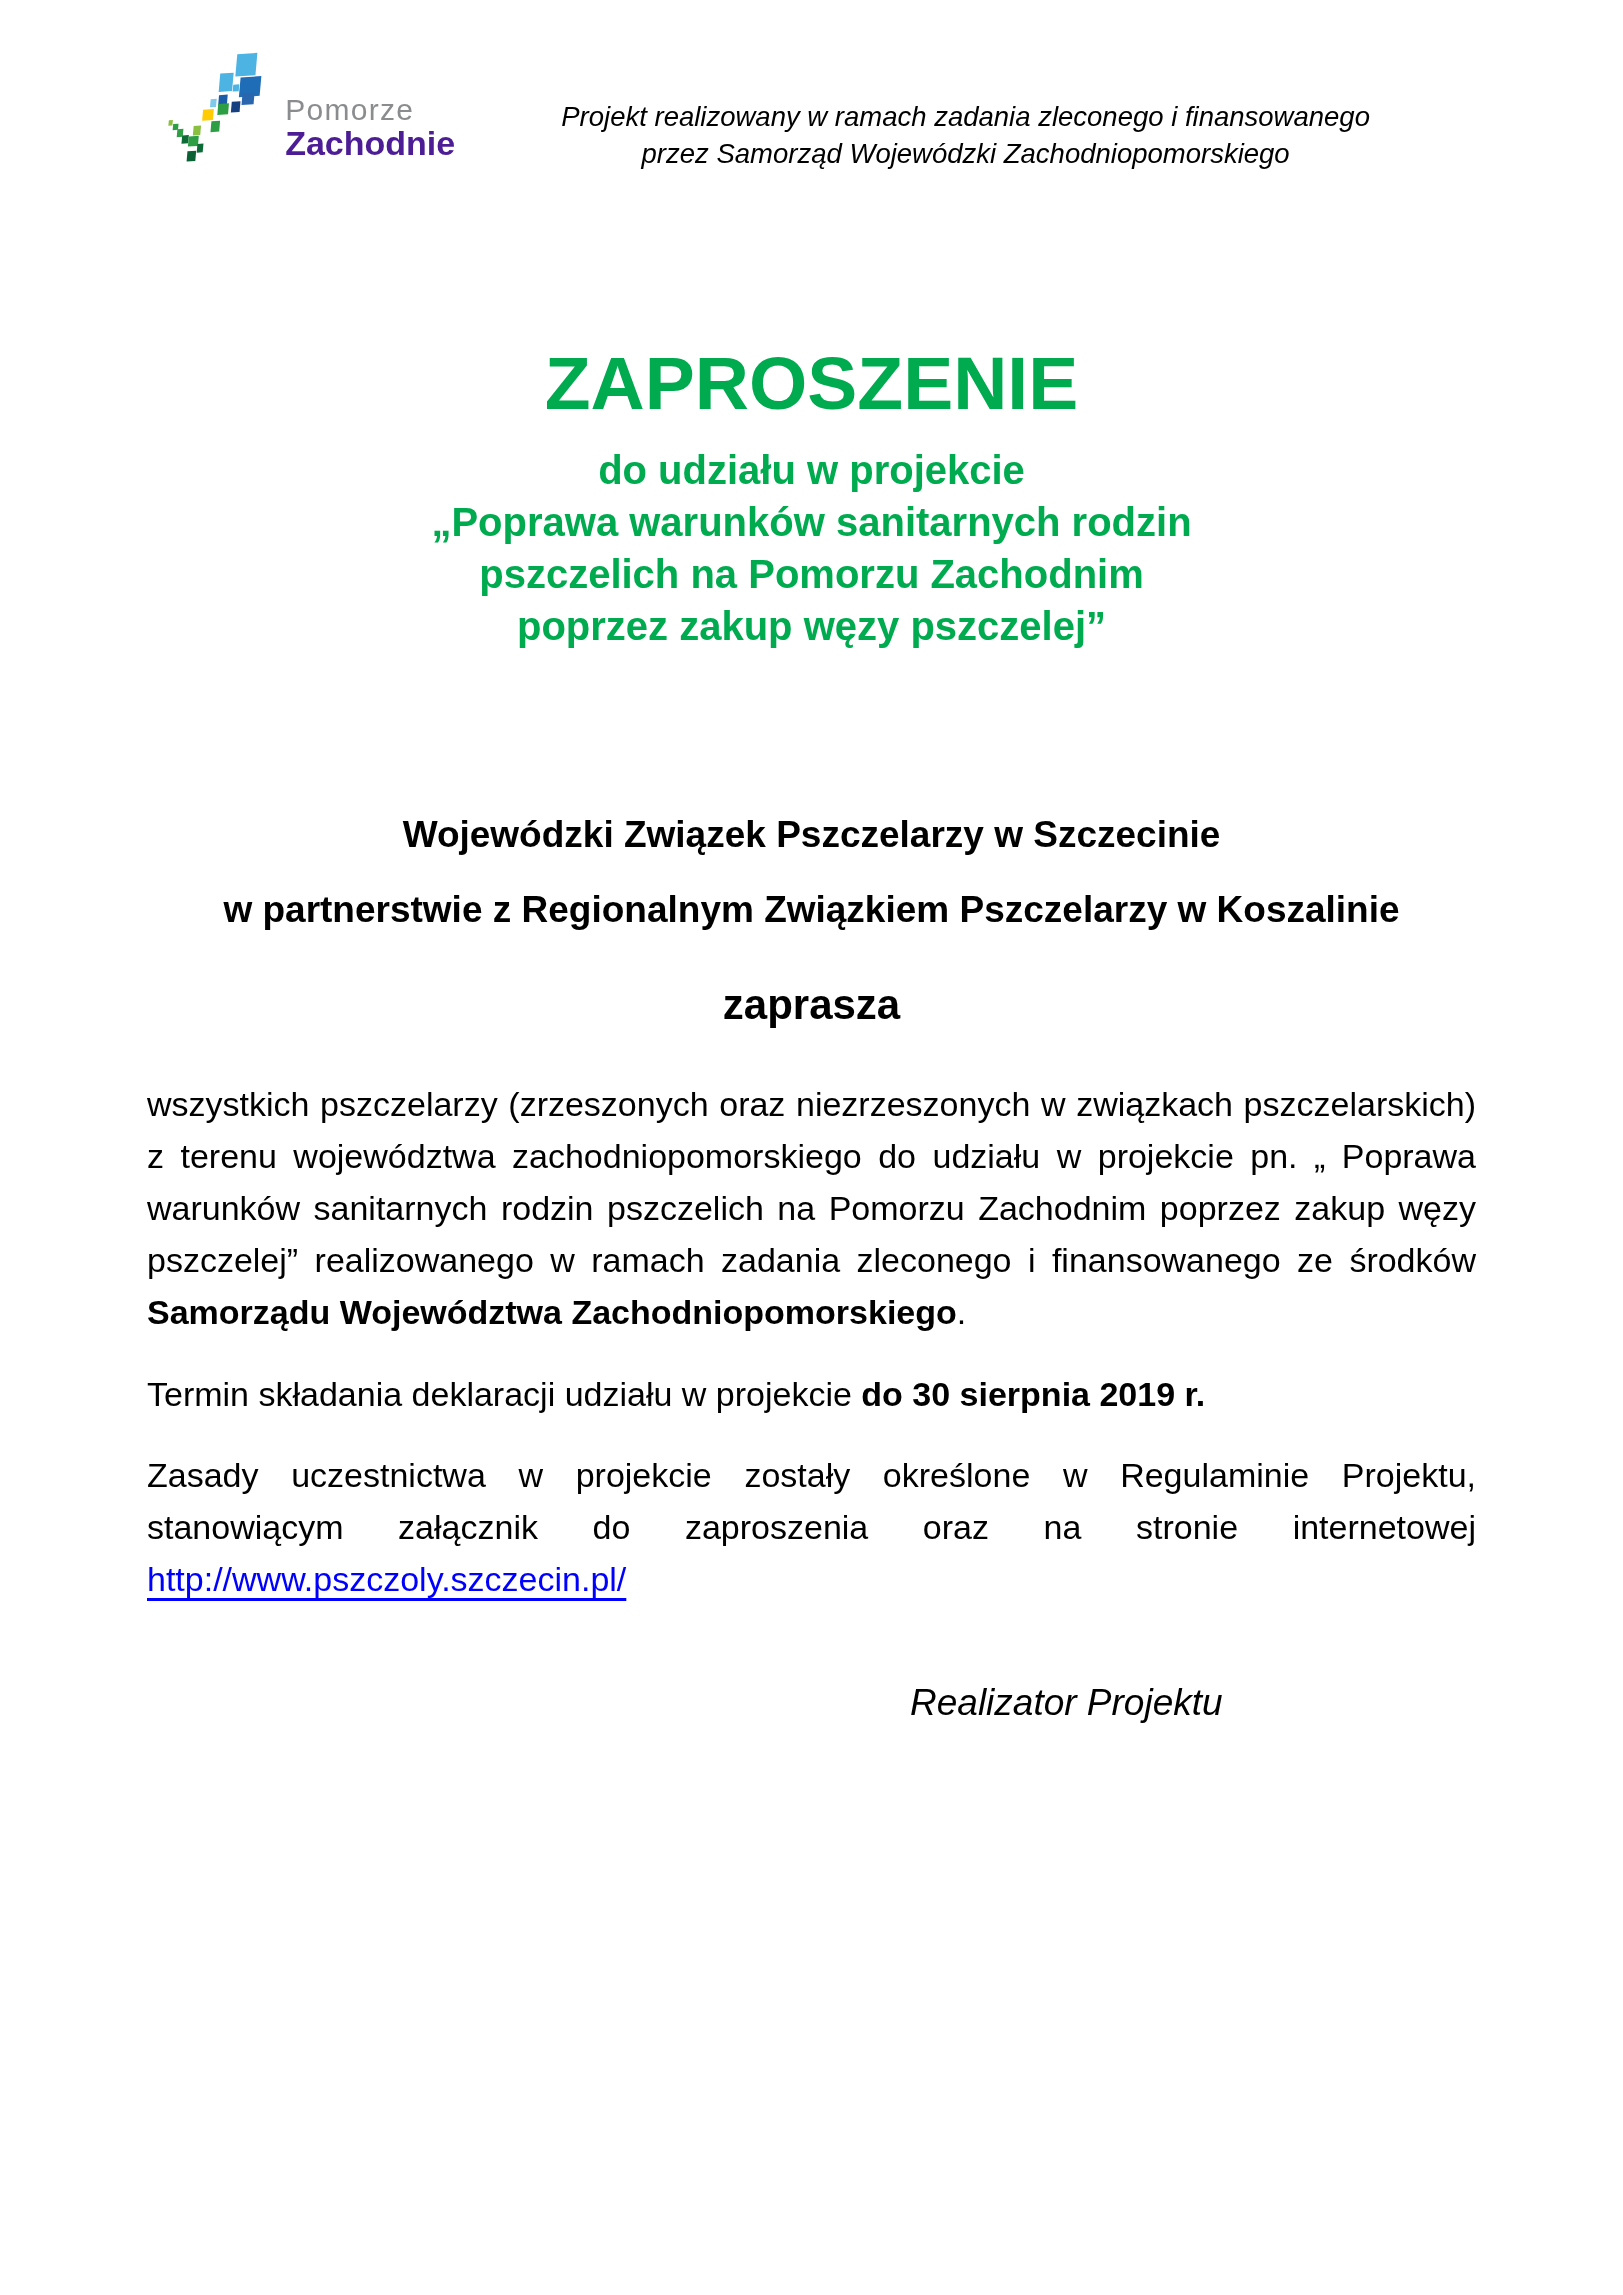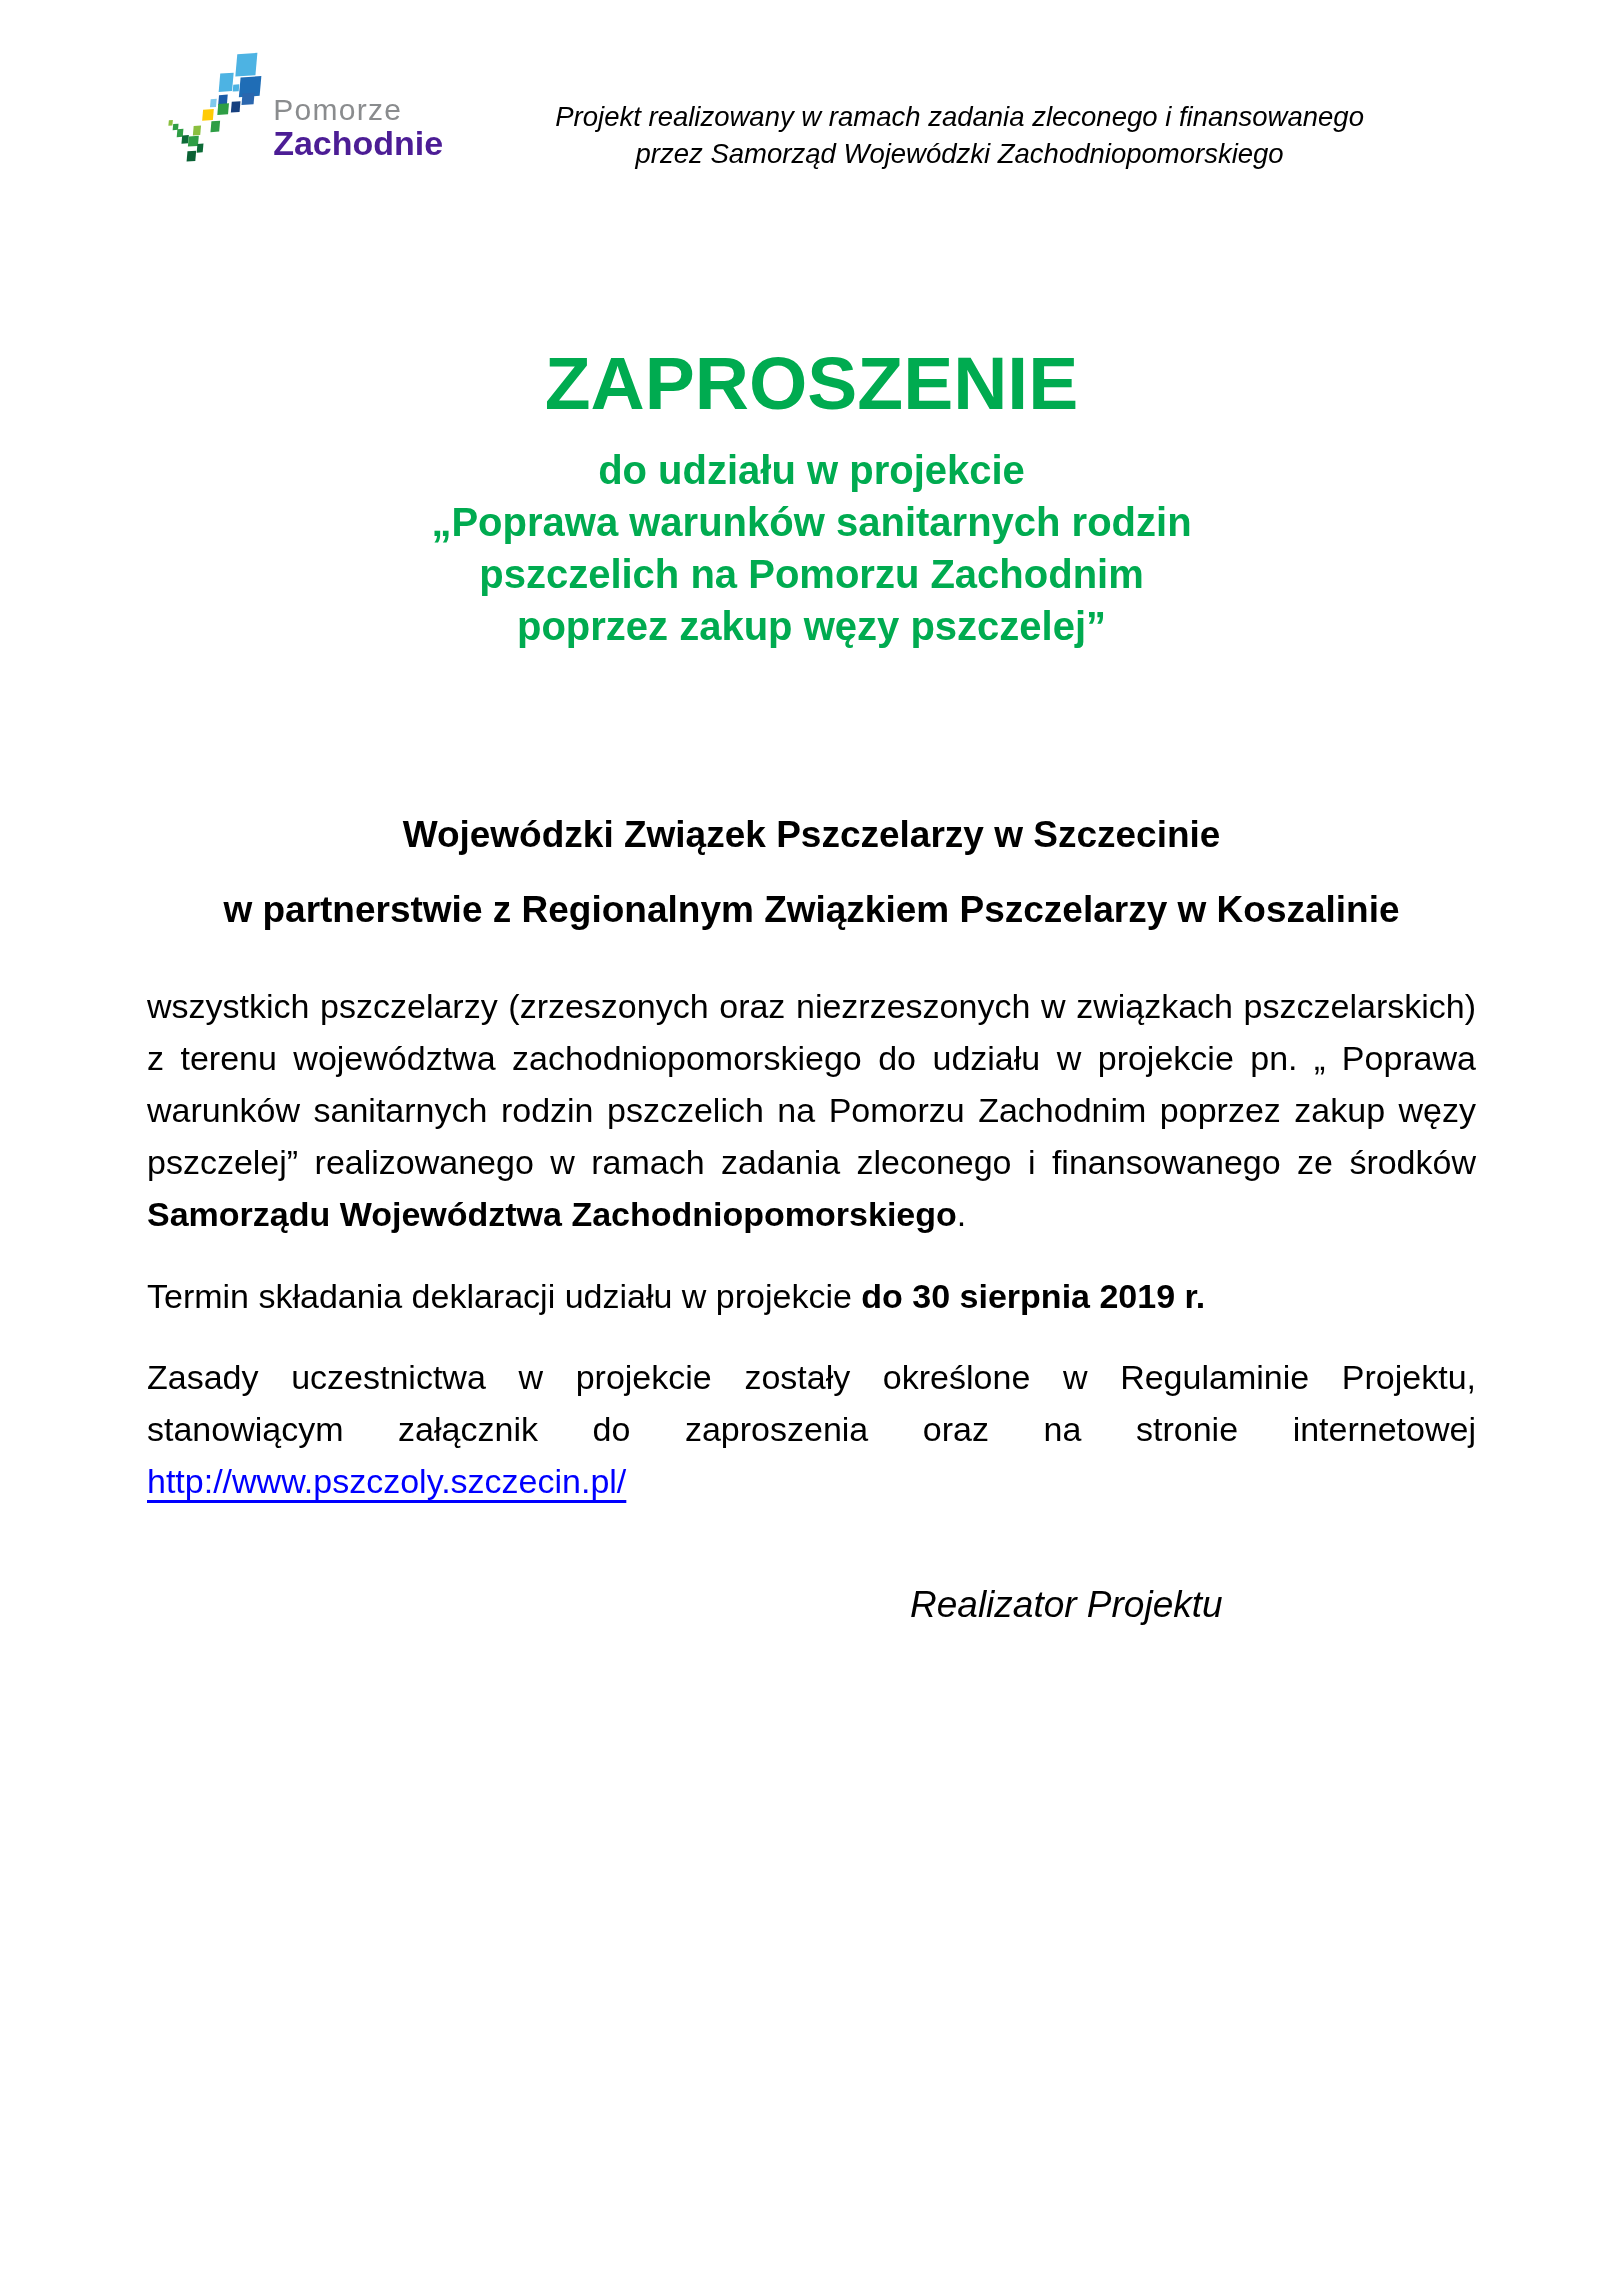--- a/index.html
+++ b/index.html
@@ -11,21 +11,21 @@
     background: #ffffff;
     font-family: "Liberation Sans", "DejaVu Sans", sans-serif;
     color: #000000;
     box-sizing: border-box;
     padding: 47px 147px 0 147px;
     overflow: hidden;
   }
 
   
   .header { display: flex; align-items: flex-start; }
-  .logo { display: flex; align-items: center; flex: 0 0 auto; }
+  .logo { display: flex; align-items: center; flex: 0 0 auto; gap: 12px; }
   .logo svg { width: 121px; height: 121px; display: block; }
   .logo-text { margin-left: 5.2px; line-height: 1.02; margin-top: 41px; }
   .logo-line1 { display: block; font-size: 30px; letter-spacing: 1.3px; color: #8a8c8e; }
   .logo-line2 { display: block; font-size: 34px; font-weight: bold; color: #4c1d95; }
   .note {
     flex: 1 1 auto;
     text-align: center;
     font-style: italic;
     font-size: 27.5px;
     line-height: 1.35;
@@ -123,20 +123,21 @@
     <span class="title-sub">„Poprawa warunków sanitarnych rodzin</span>
     <span class="title-sub">pszczelich na Pomorzu Zachodnim</span>
     <span class="title-sub">poprzez zakup węzy pszczelej”</span>
   </h1>
 
   <section class="organizers">
     <p>Wojewódzki Związek Pszczelarzy w Szczecinie</p>
     <p>w partnerstwie z Regionalnym Związkiem Pszczelarzy w Koszalinie</p>
   </section>
 
+  <p class="invite">zaprasza</p>
 
   <p class="body-para first"><span>wszystkich pszczelarzy (zrzeszonych oraz niezrzeszonych w związkach pszczelarskich) z terenu województwa zachodniopomorskiego  do udziału w projekcie  pn. „ Poprawa warunków sanitarnych rodzin pszczelich na Pomorzu Zachodnim poprzez zakup węzy pszczelej” realizowanego w ramach zadania zleconego i finansowanego ze środków </span><b>Samorządu Województwa Zachodniopomorskiego</b><span>.</span></p>
 
   <p class="body-para single"><span>Termin składania deklaracji udziału w projekcie </span><b>do 30 sierpnia 2019 r.</b></p>
 
   <p class="body-para"><span>Zasady uczestnictwa w projekcie zostały określone w Regulaminie Projektu, stanowiącym załącznik do zaproszenia oraz na stronie internetowej </span><a class="doc-link" style="color:#0000FF" href="#">http://www.pszczoly.szczecin.pl/</a></p>
 
   <p class="signature">Realizator Projektu</p>
 
 </div>

